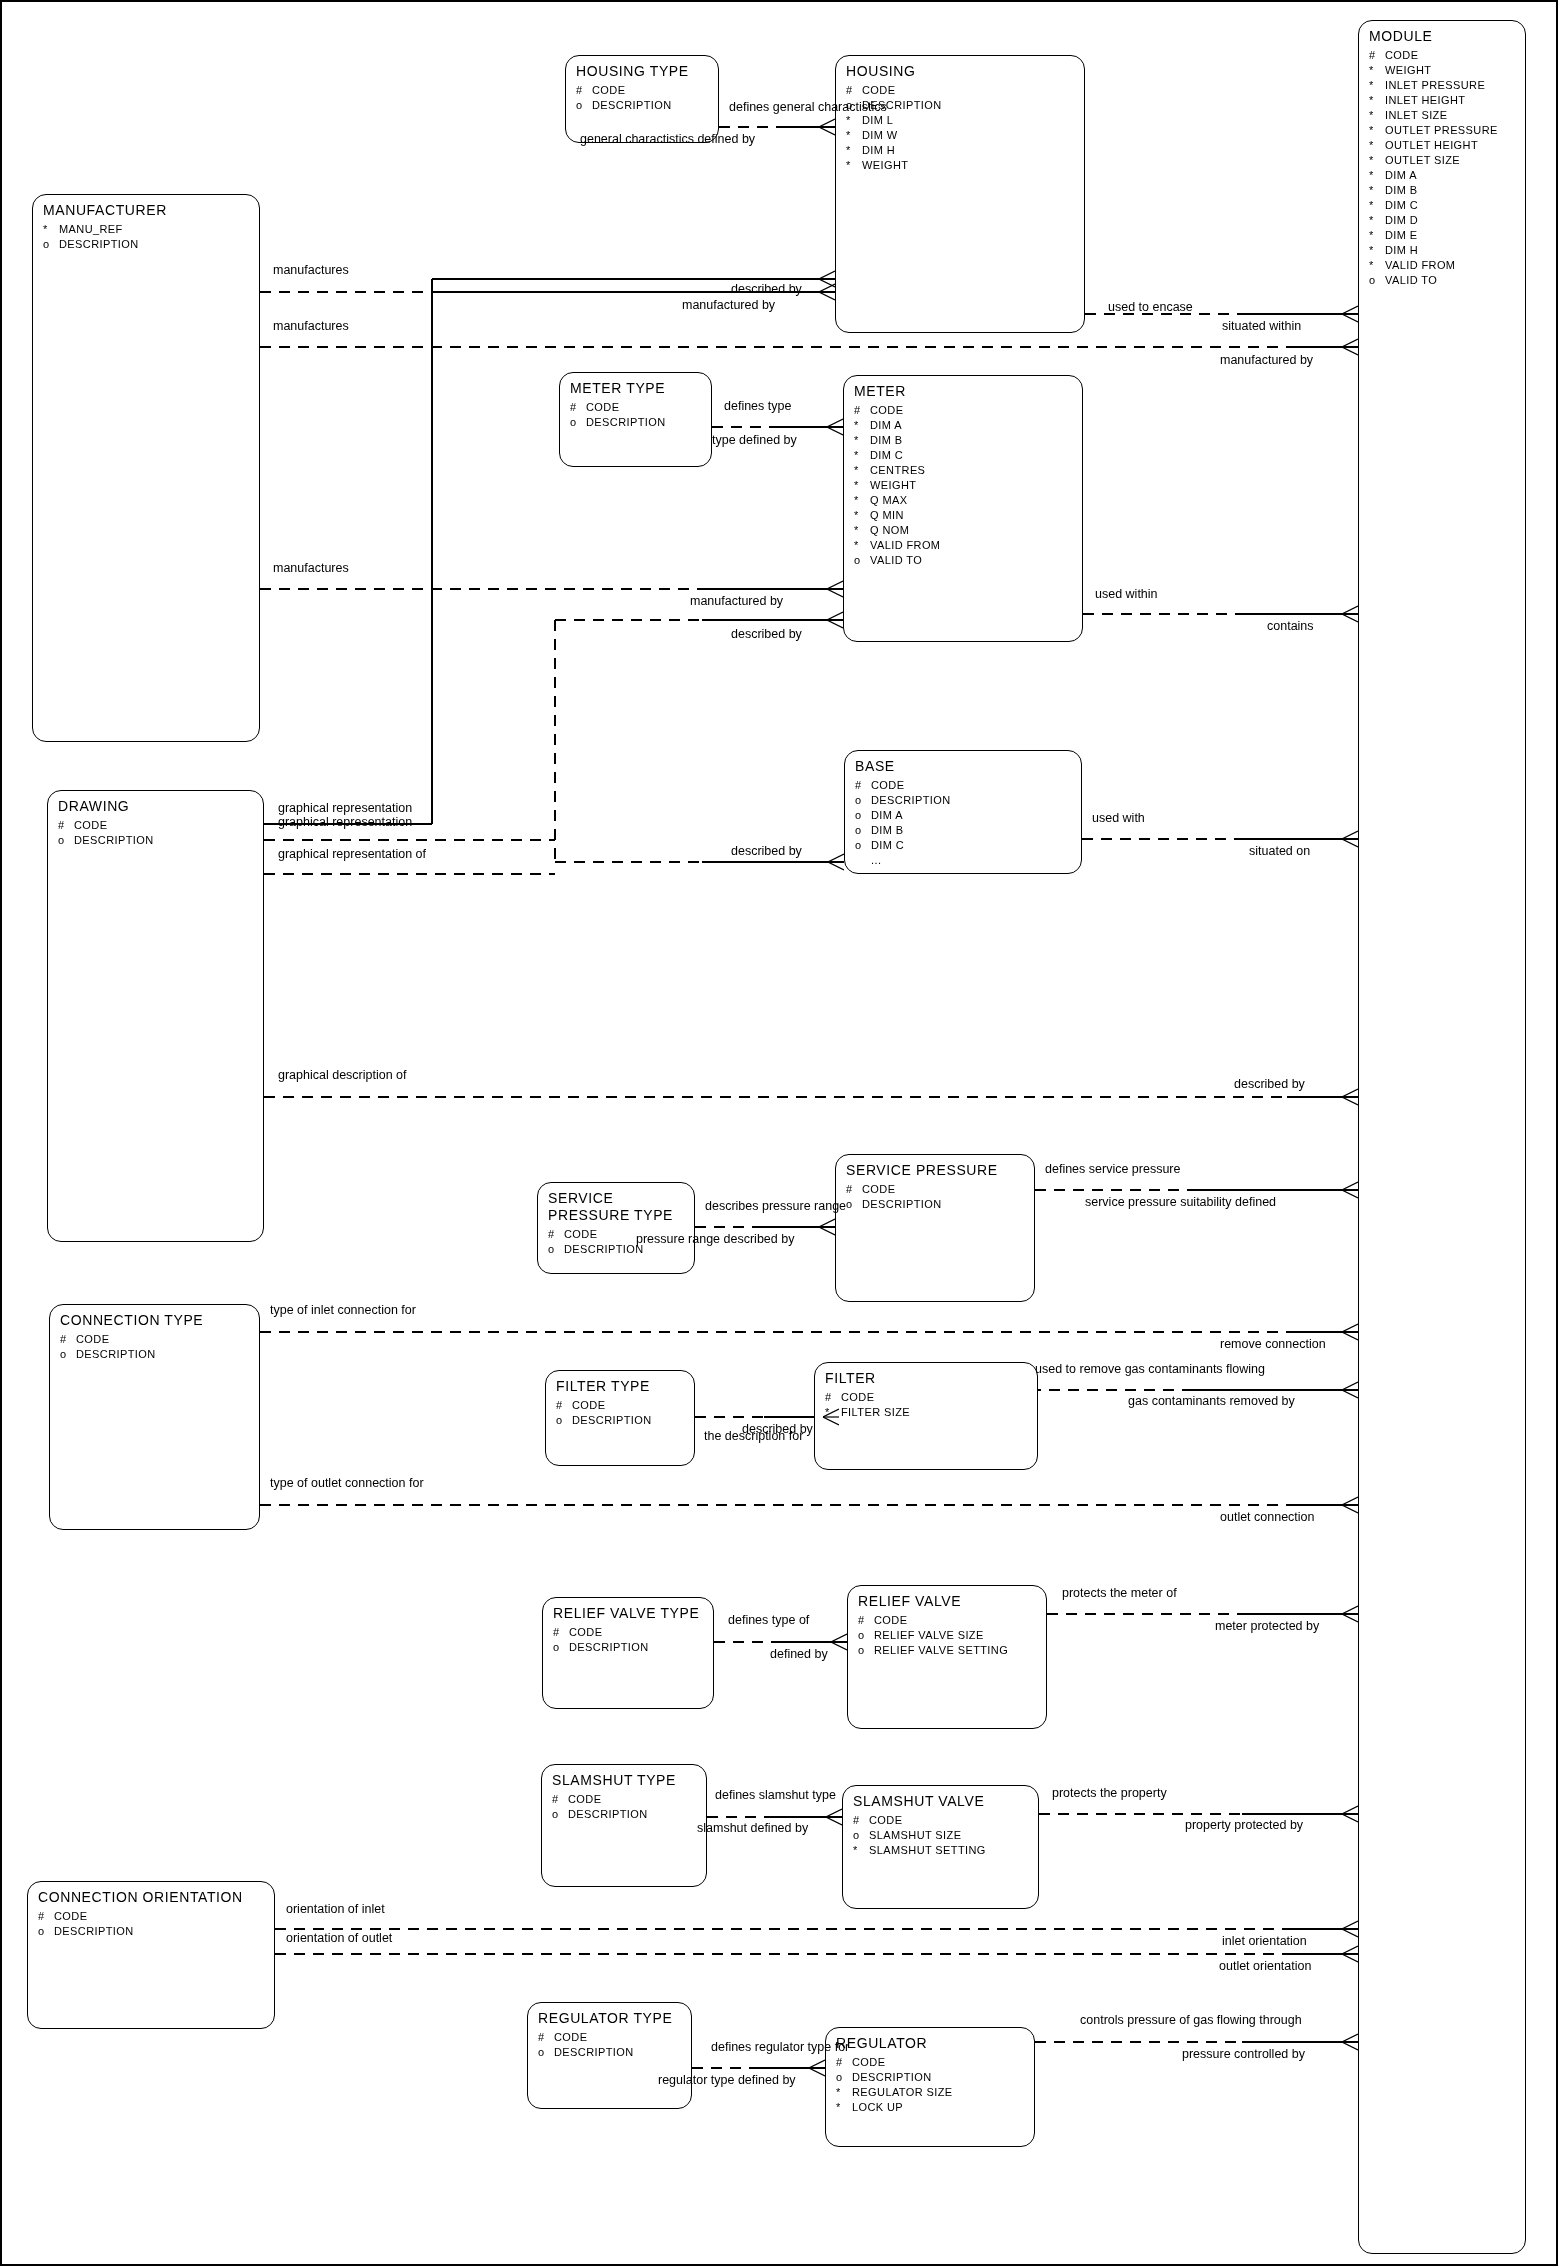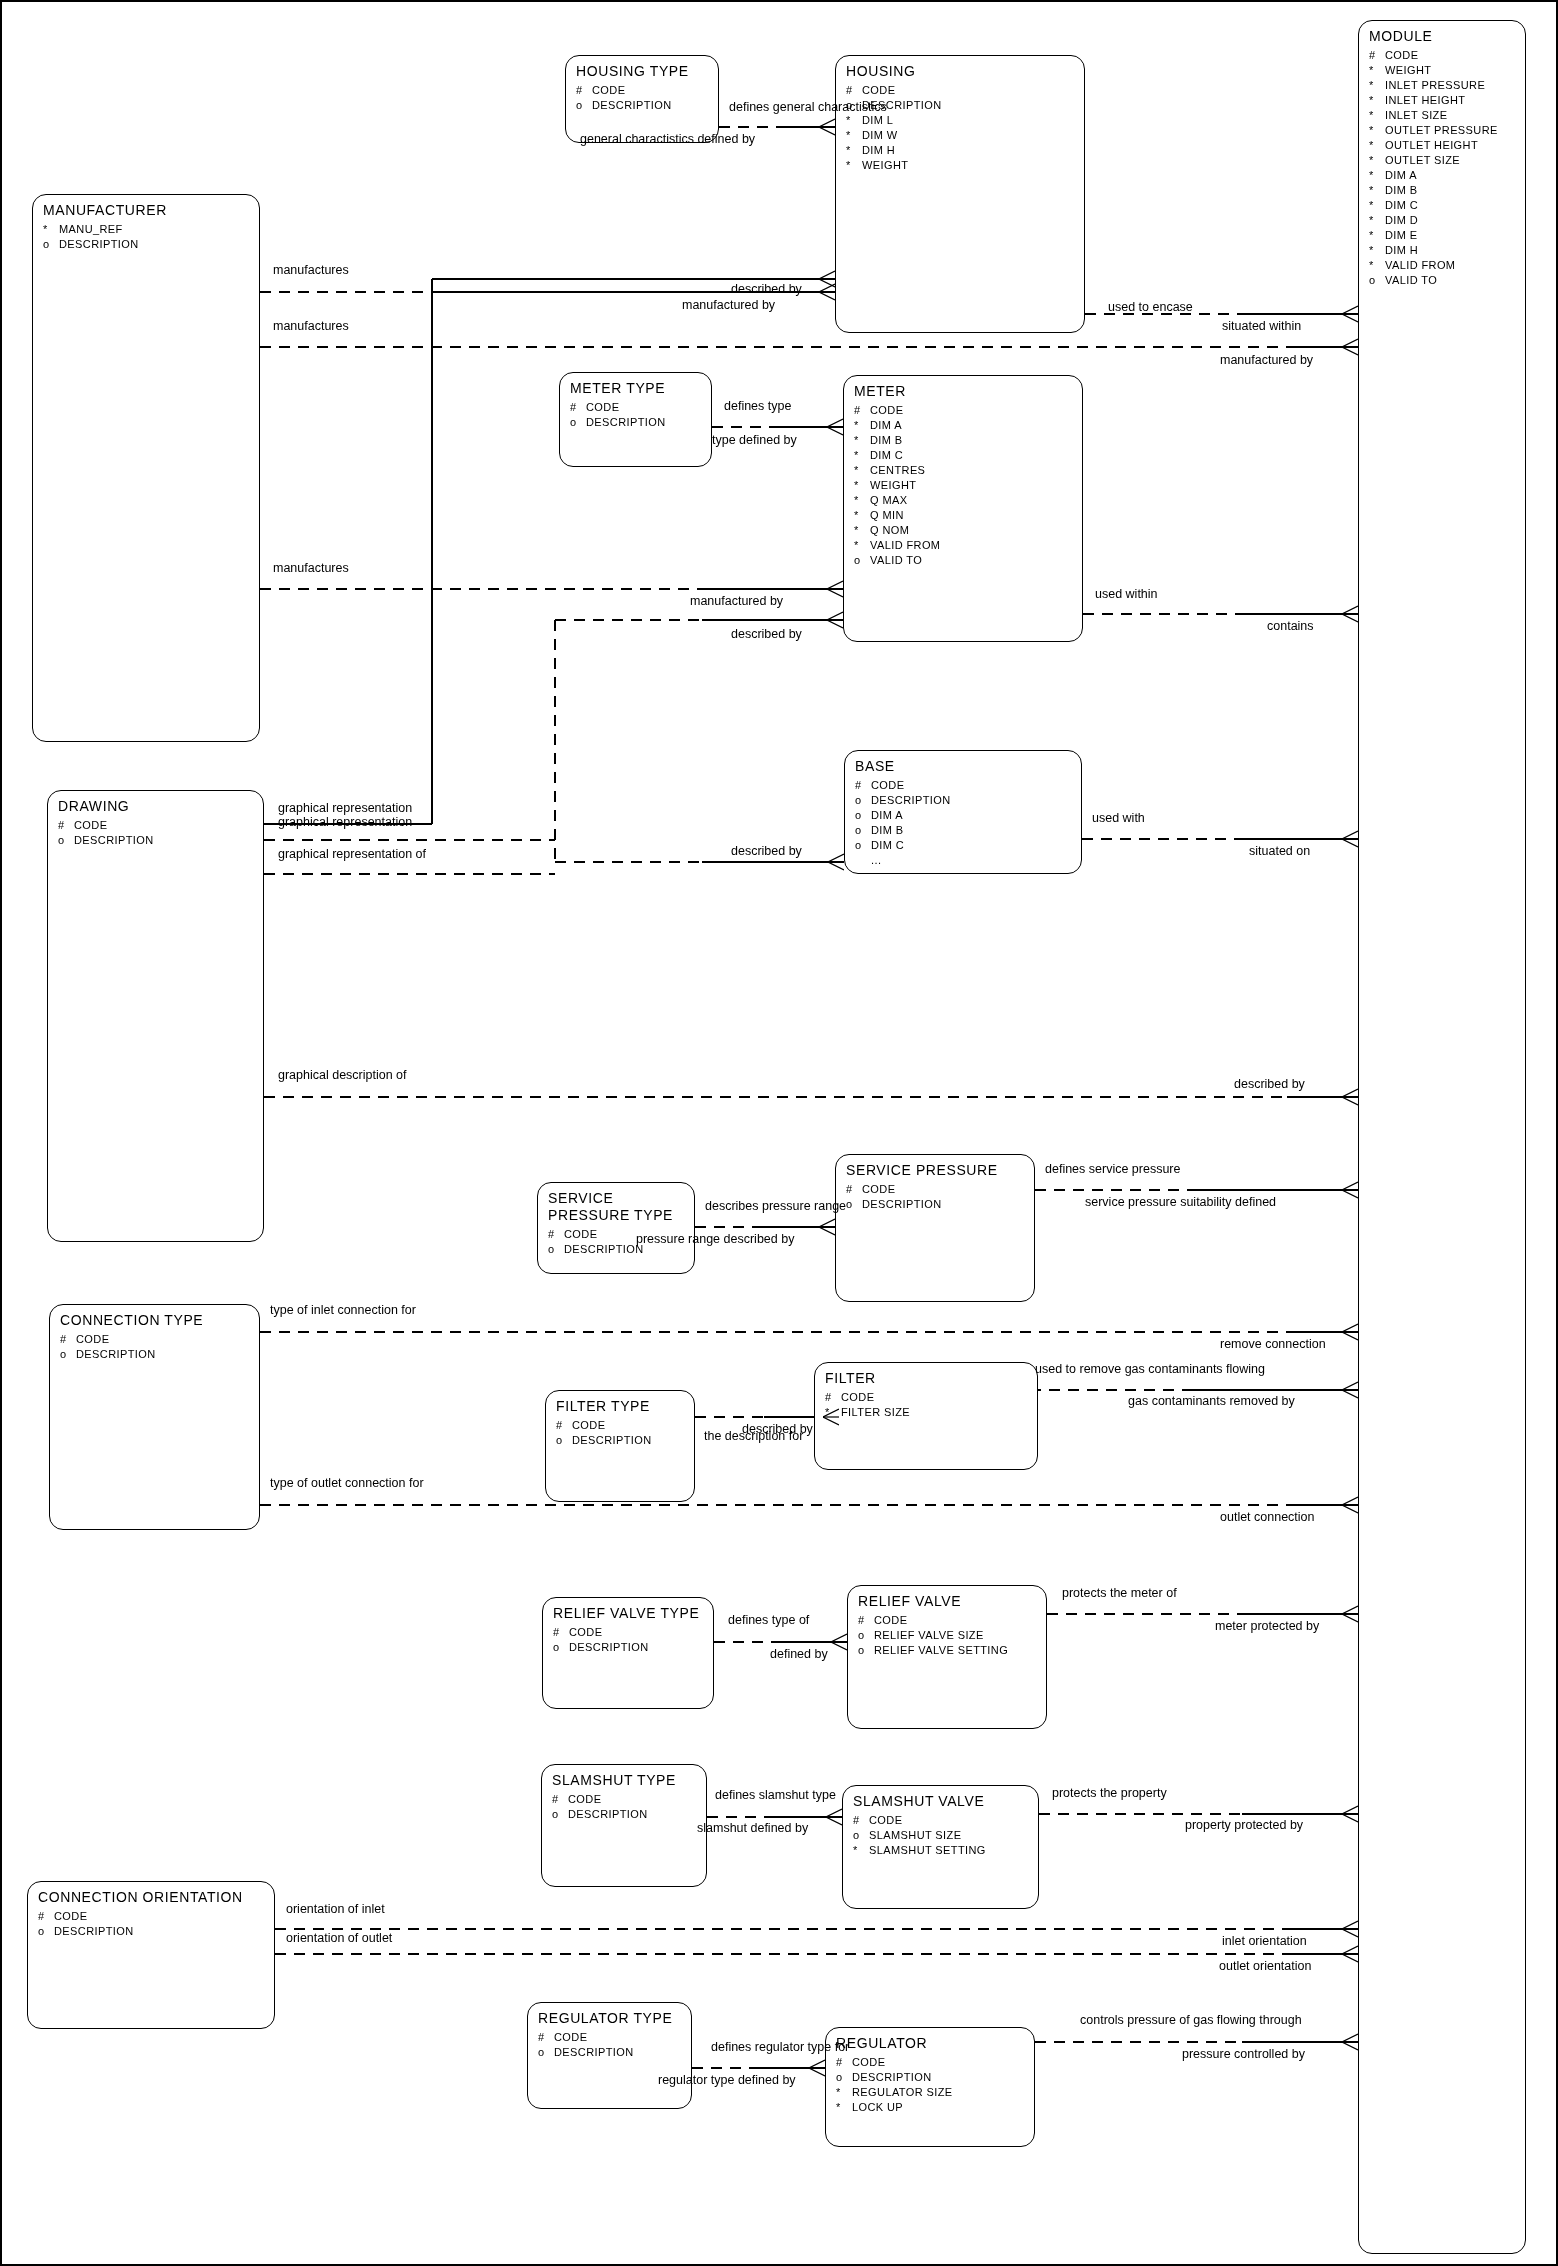--- a/index.html
+++ b/index.html
@@ -340,21 +340,21 @@
     <div class="entity" style="left: 535px; top: 1180px; width: 158px; height: 92px;">
       <div class="etitle">SERVICE PRESSURE TYPE</div>
       <div class="attr"><span class="pfx">#</span><span>CODE</span></div>
       <div class="attr"><span class="pfx">o</span><span>DESCRIPTION</span></div>
     </div>
     <div class="entity" style="left: 47px; top: 1302px; width: 211px; height: 226px;">
       <div class="etitle">CONNECTION TYPE</div>
       <div class="attr"><span class="pfx">#</span><span>CODE</span></div>
       <div class="attr"><span class="pfx">o</span><span>DESCRIPTION</span></div>
     </div>
-    <div class="entity" style="left: 543px; top: 1368px; width: 150px; height: 112px; margin-top: 20px;">
+    <div class="entity" style="left: 543px; top: 1368px; width: 150px; height: 96px;">
       <div class="etitle">FILTER TYPE</div>
       <div class="attr"><span class="pfx">#</span><span>CODE</span></div>
       <div class="attr"><span class="pfx">o</span><span>DESCRIPTION</span></div>
     </div>
     <div class="entity" style="left: 812px; top: 1360px; width: 224px; height: 108px;">
       <div class="etitle">FILTER</div>
       <div class="attr"><span class="pfx">#</span><span>CODE</span></div>
       <div class="attr"><span class="pfx">*</span><span>FILTER SIZE</span></div>
     </div>
     <div class="entity" style="left: 540px; top: 1595px; width: 172px; height: 112px;">

